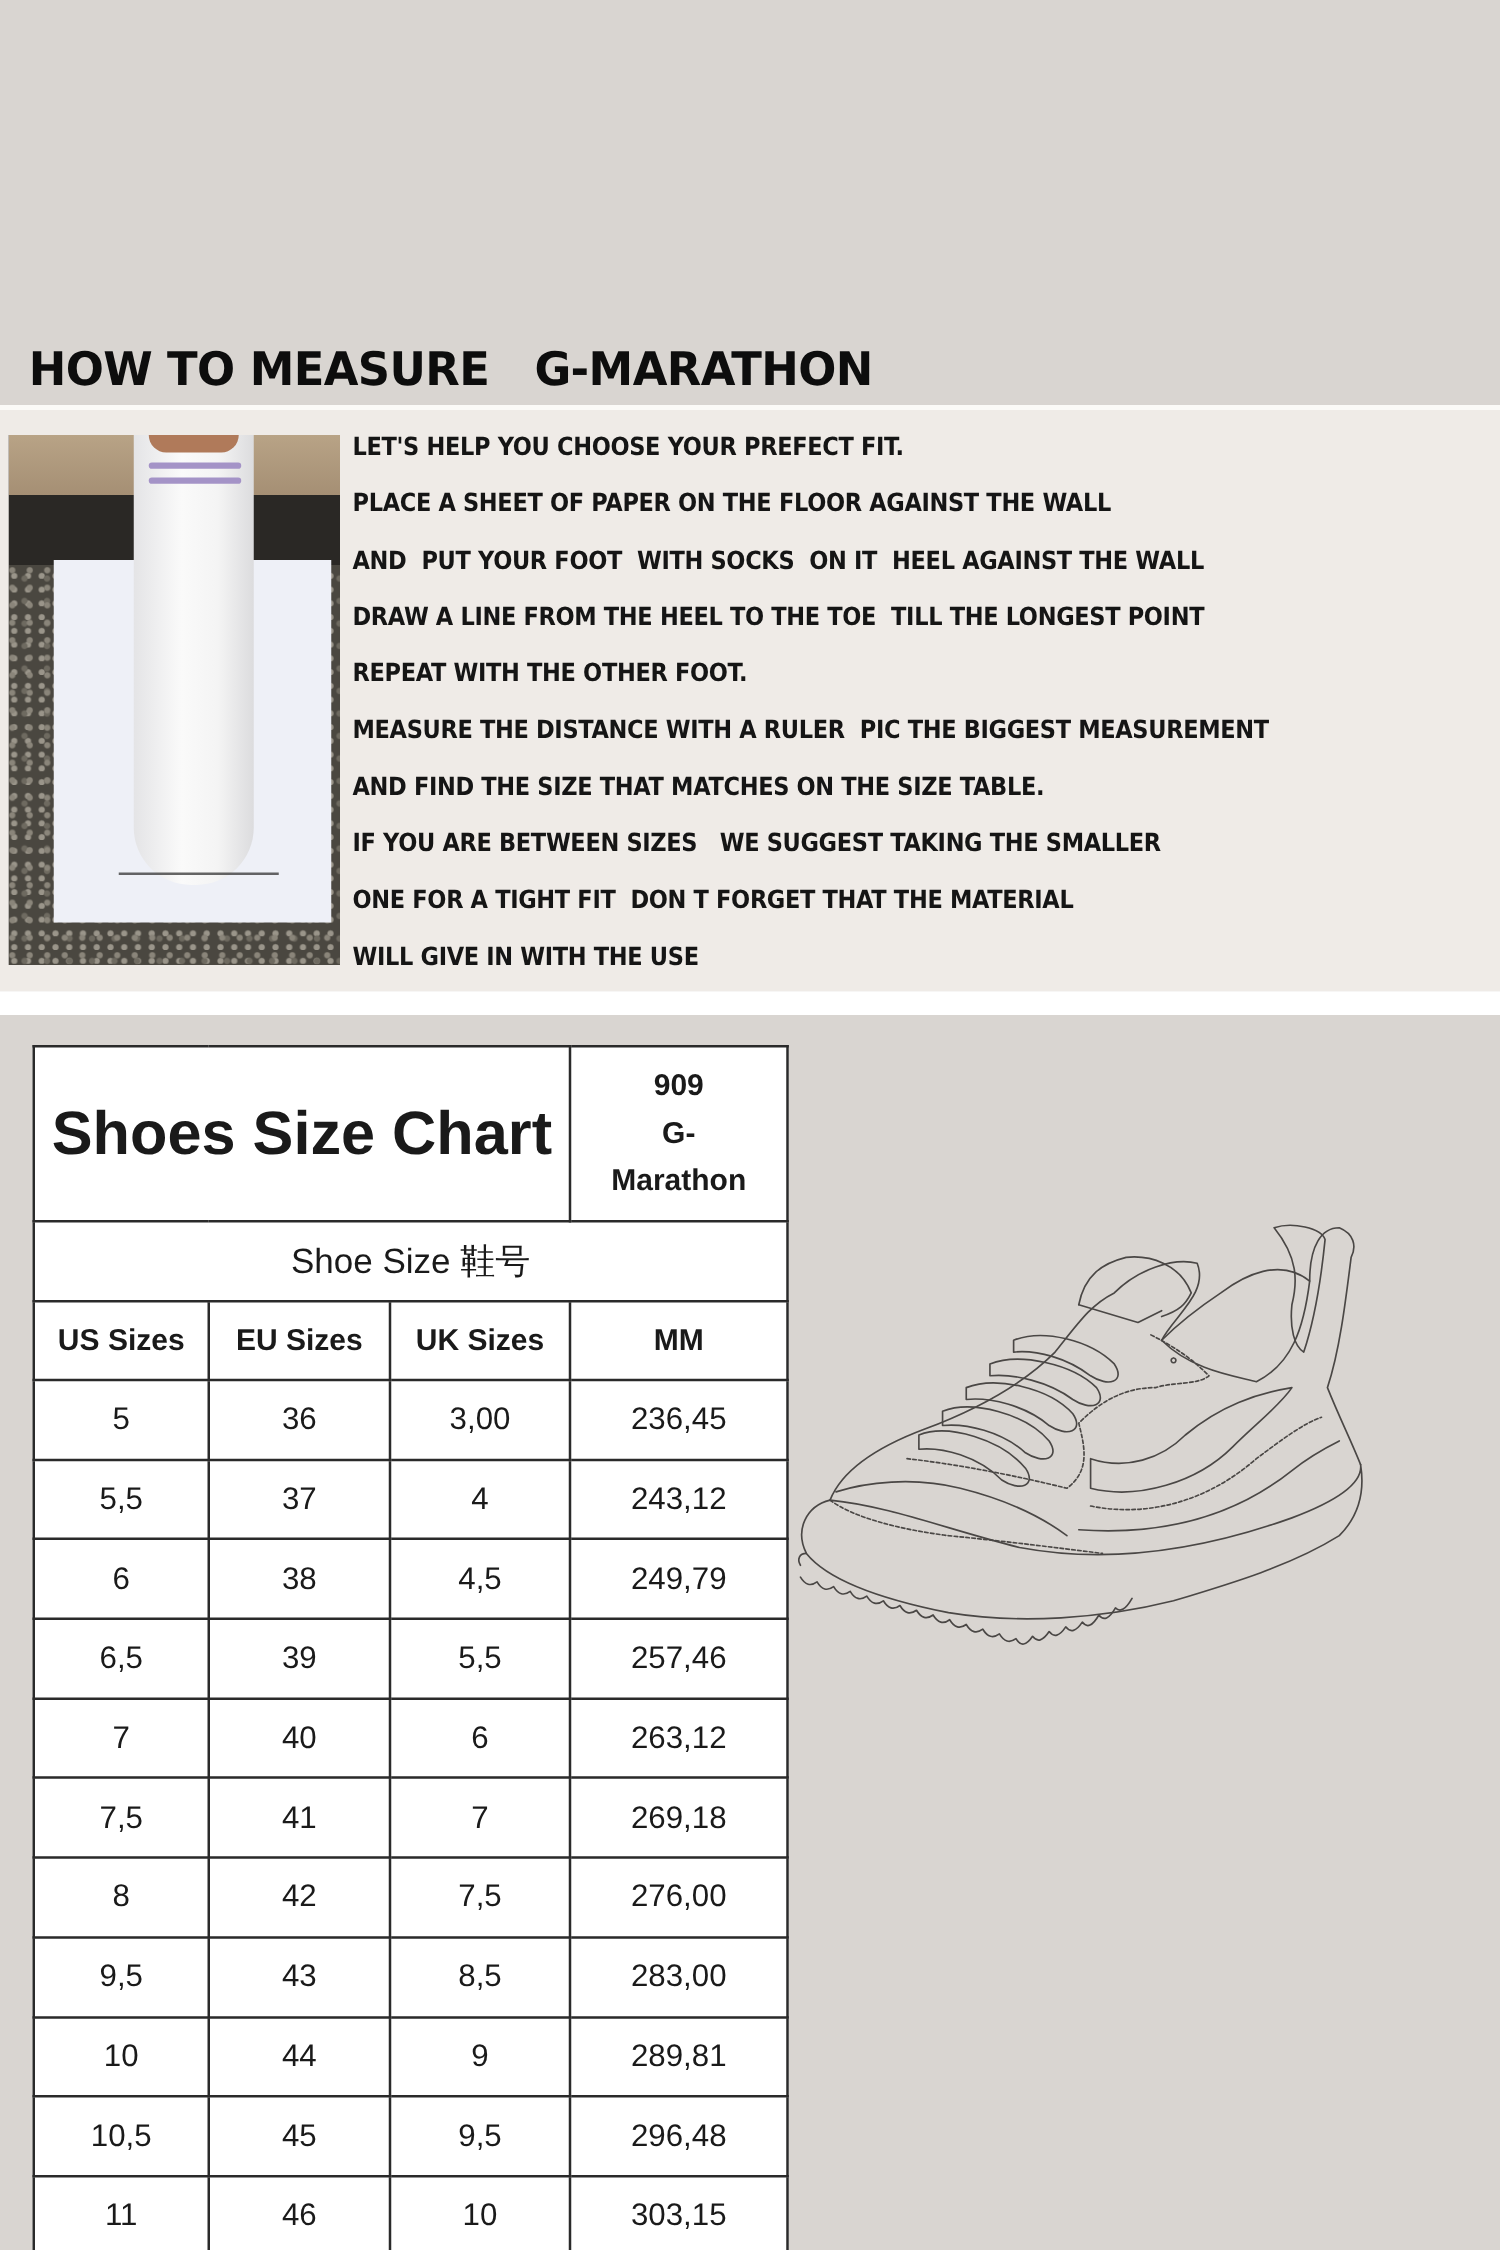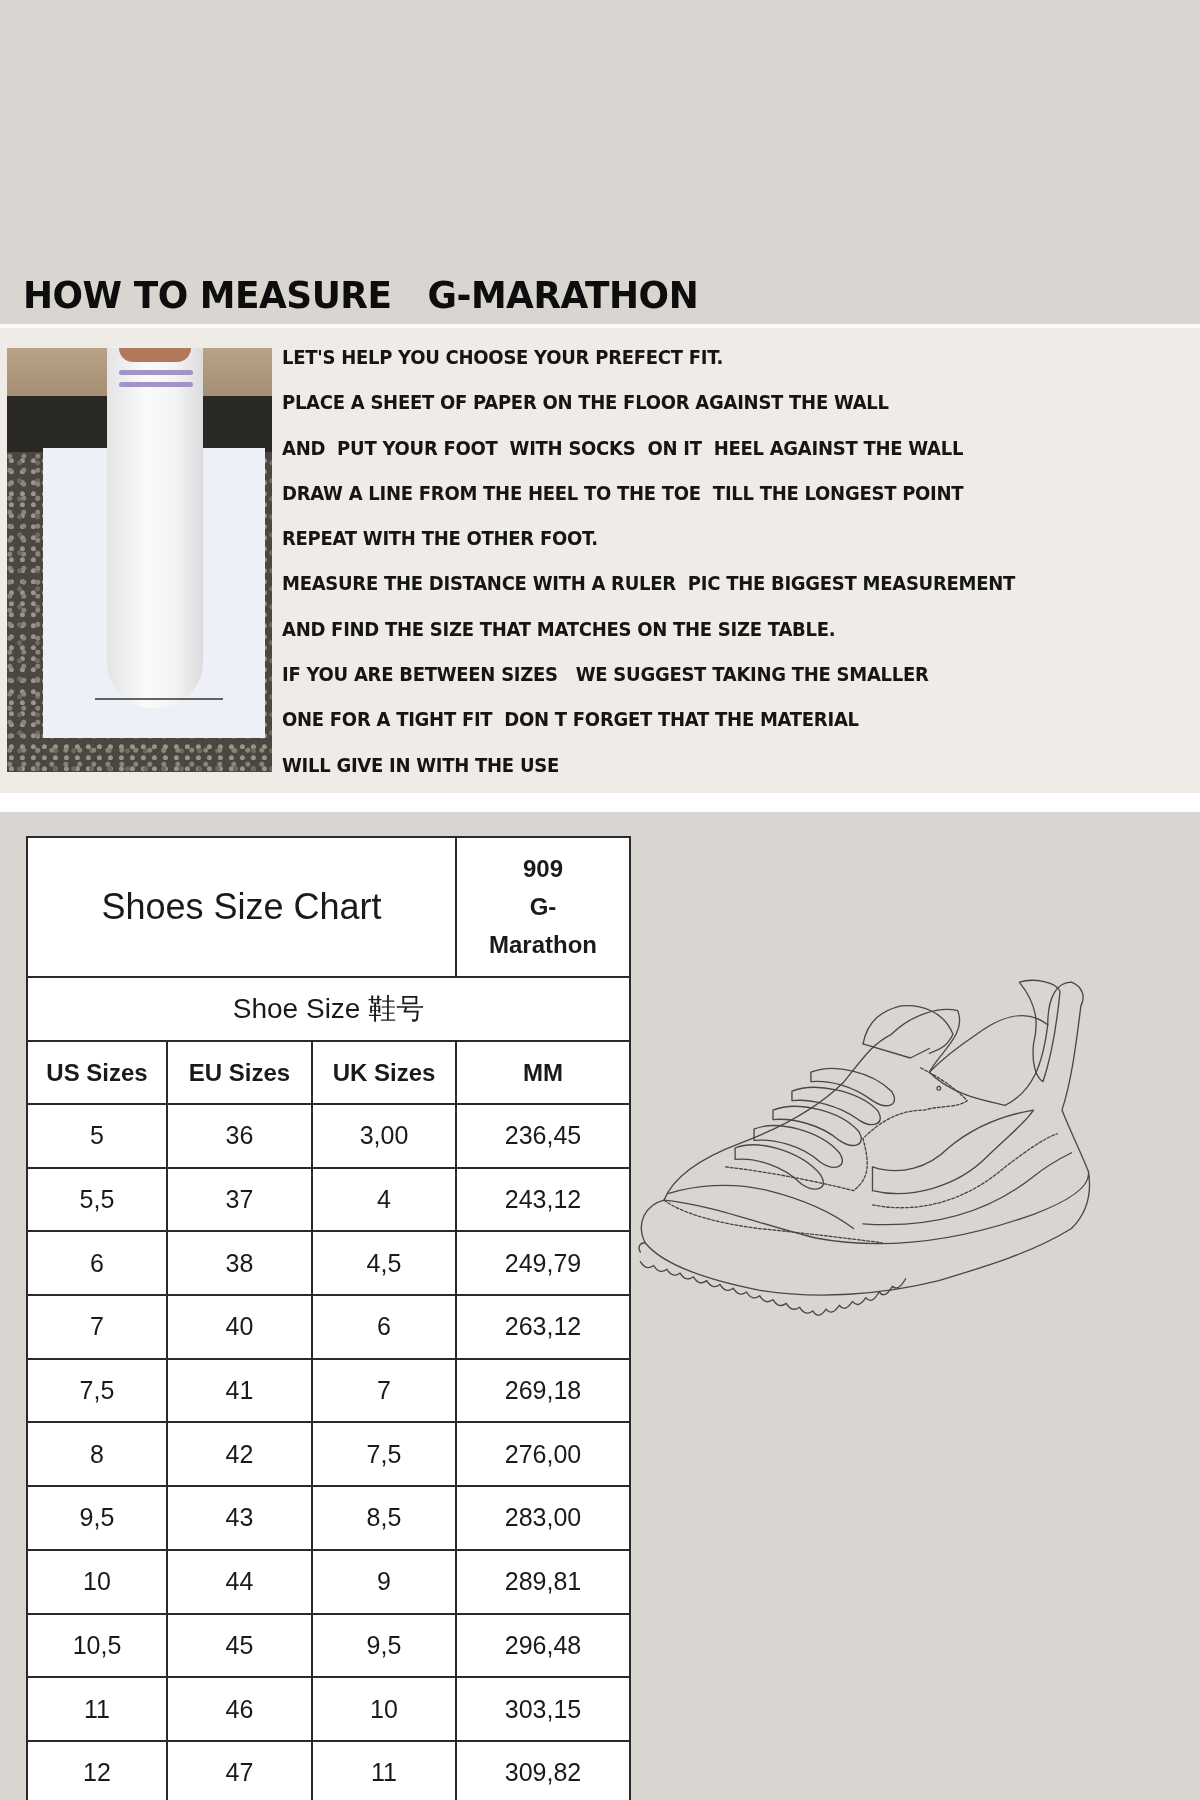--- a/index.html
+++ b/index.html
@@ -54,21 +54,21 @@
     transform:scaleX(0.9); transform-origin:left; letter-spacing:-0.3px;
   }
 
   table.chart {
     position:absolute; left:26px; top:836px;
     border-collapse:collapse; background:#ffffff;
     font-family:"Liberation Sans", sans-serif; color:#1a1a1a;
   }
   table.chart td { border:2px solid #2a2a2a; text-align:center; padding:12px; }
   .c1 { width:114px; } .c2 { width:119px; } .c3 { width:118px; } .c4 { width:148px; }
-  .chart-title { height:112px; font-size:36px; font-weight:normal;margin-left:44px; }
+  .chart-title { height:112px; font-size:49px; font-weight:bold;margin-left:44px; }
   .model-cell { font-size:24px; font-weight:bold; line-height:38px; }
   .subtitle { height:38px; font-size:28px; }
   .hdr td { height:37px; font-size:24px; font-weight:bold; }
   .row td { height:37.7px; font-size:25px; }
 
   .shoe { position:absolute; left:618px; top:968px; width:490px; height:360px; }
 </style>
 </head>
 <body>
 
@@ -134,20 +134,26 @@
     <td>4</td>
     <td>243,12</td>
   </tr>
   <tr class="row">
     <td>6</td>
     <td>38</td>
     <td>4,5</td>
     <td>249,79</td>
   </tr>
   <tr class="row">
+    <td>6,5</td>
+    <td>39</td>
+    <td>5,5</td>
+    <td>257,46</td>
+  </tr>
+  <tr class="row">
     <td>7</td>
     <td>40</td>
     <td>6</td>
     <td>263,12</td>
   </tr>
   <tr class="row">
     <td>7,5</td>
     <td>41</td>
     <td>7</td>
     <td>269,18</td>

